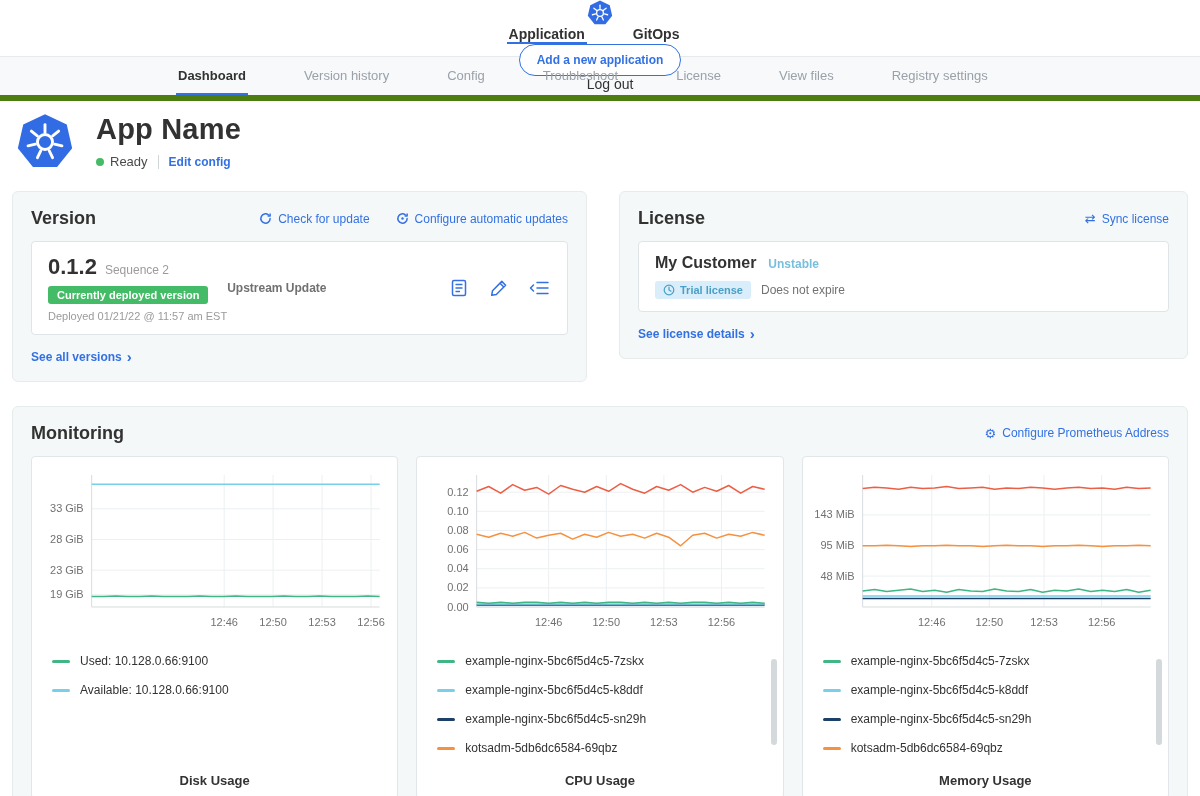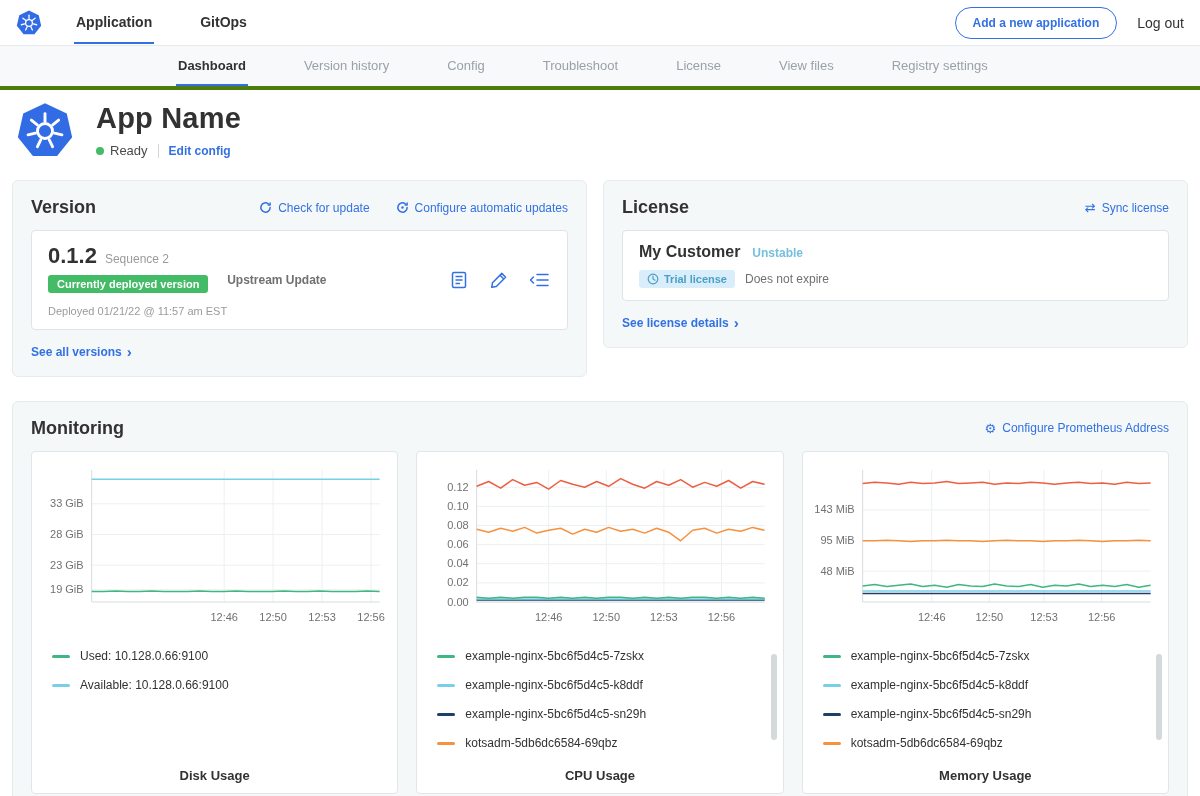--- a/index.html
+++ b/index.html
@@ -1,56 +1,56 @@
 <!DOCTYPE html>
 <html><head>
 <meta charset="utf-8">
 <style>
   *{box-sizing:border-box;margin:0;padding:0;}
   html,body{width:1200px;}
   body{height:796px;font-family:"Liberation Sans","DejaVu Sans",sans-serif;background:#fff;color:#323232;overflow:hidden;}
   
-  .topnav{display:flex;align-items:center;height:46px;padding:0 16px;border-bottom:1px solid #e7eaec;background:#fff;}
+  .topnav{display:flex;align-items:center;height:57px;padding:0 16px;border-bottom:1px solid #e7eaec;background:#fff;flex-direction:column;}
   .logo-sm svg,.logo-big svg{display:block;}
   .topnav-tabs{display:flex;height:42px;margin-left:32px;}
   .topnav-tab{display:flex;align-items:center;padding:0 2px;margin-right:44px;font-size:14px;font-weight:bold;color:#323232;cursor:pointer;border-bottom:2px solid transparent;}
   .topnav-tab.active{border-bottom-color:#3371e3;}
   .spacer{flex:1;}
   .add-app-btn{background:#fff;border:1px solid #3371e3;color:#3371e3;font-weight:bold;font-size:12px;padding:8px 17px;border-radius:17px;font-family:inherit;cursor:pointer;}
   .logout{margin-left:20px;font-size:14px;color:#323232;cursor:pointer;}
   
-  .subnav{display:flex;height:44px;background:#f7f9fa;border-bottom:4px solid #4d7c0f;padding-left:176px;}
+  .subnav{display:flex;height:44px;background:#f7f9fa;border-bottom:6px solid #4d7c0f;padding-left:176px;}
   .subnav-tab{display:flex;align-items:center;padding:0 2px;margin-right:54px;font-size:13px;color:#9aa1a8;cursor:pointer;border-bottom:2px solid transparent;white-space:nowrap;}
   .subnav-tab.active{color:#323232;font-weight:bold;border-bottom-color:#3371e3;}
   
   .app-header{display:flex;align-items:flex-start;padding:12px 16px 16px;}
   .app-head-text{margin-left:22px;}
   h1{font-size:29px;letter-spacing:.2px;}
   .status-row{display:flex;align-items:center;margin-top:8px;font-size:13px;}
   .dot{width:8px;height:8px;border-radius:50%;background:#44bb66;margin-right:6px;}
   .status-text{color:#4a4a4a;}
   .vdiv{width:1px;height:14px;background:#d0d5d8;margin:0 10px;}
   .blue-link{color:#3371e3;font-weight:bold;font-size:12px;cursor:pointer;text-decoration:none;}
   
-  .cards-row{display:flex;align-items:flex-start;gap:16px;padding:4px 12px 0;}
+  .cards-row{display:flex;align-items:flex-start;gap:32px;padding:4px 12px 0;}
   .card{background:#f5f8f9;border:1px solid #e7ebec;border-radius:6px;padding:16px 18px;}
   .version-card{width:575px;flex:none;}
   .license-card{flex:1;}
   .card-head{display:flex;align-items:center;}
   .card-title{font-size:18px;font-weight:bold;}
   .card-actions{margin-left:auto;display:flex;gap:26px;align-items:center;}
   .action-link{display:flex;align-items:center;gap:6px;color:#3371e3;font-size:12px;font-weight:normal;cursor:pointer;white-space:nowrap;}
   .uicon{color:#3371e3;font-size:13px;line-height:1;}
   .white-box{background:#fff;border:1px solid #dfe4e6;border-radius:4px;margin-top:12px;padding:12px 16px;}
   .version-box{display:flex;align-items:center;}
   .ver-row{display:flex;align-items:baseline;gap:8px;}
   .ver-num{font-size:22px;font-weight:bold;}
   .seq{font-size:12px;color:#9b9b9b;}
   .green-badge{display:inline-block;margin-top:6px;background:#44bb66;color:#fff;font-size:11px;font-weight:bold;padding:3px 9px;border-radius:3px;}
-  .deployed{margin-top:12px;font-size:11px;color:#9b9b9b;}
+  .deployed{margin-top:6px;font-size:11px;color:#9b9b9b;}
   .upstream{font-size:12px;color:#717171;font-weight:bold;}
   .ver-icons{margin-left:auto;display:flex;gap:20px;align-items:center;}
   .ver-icons span{cursor:pointer;display:inline-flex;}
   .see-link{display:inline-flex;align-items:center;margin-top:14px;color:#3371e3;font-weight:bold;font-size:12px;cursor:pointer;}
   .chev{margin-left:5px;font-size:15px;font-weight:bold;line-height:1;}
   .lic-row1{display:flex;align-items:baseline;}
   .customer{font-size:16px;font-weight:bold;}
   .channel{margin-left:12px;font-size:12px;color:#76bfdd;font-weight:bold;}
   .lic-row2{display:flex;align-items:center;margin-top:9px;}
   .trial-badge{display:inline-flex;align-items:center;gap:5px;background:#d9eefa;color:#4a9fc6;font-size:11px;font-weight:bold;padding:3px 8px;border-radius:3px;}

